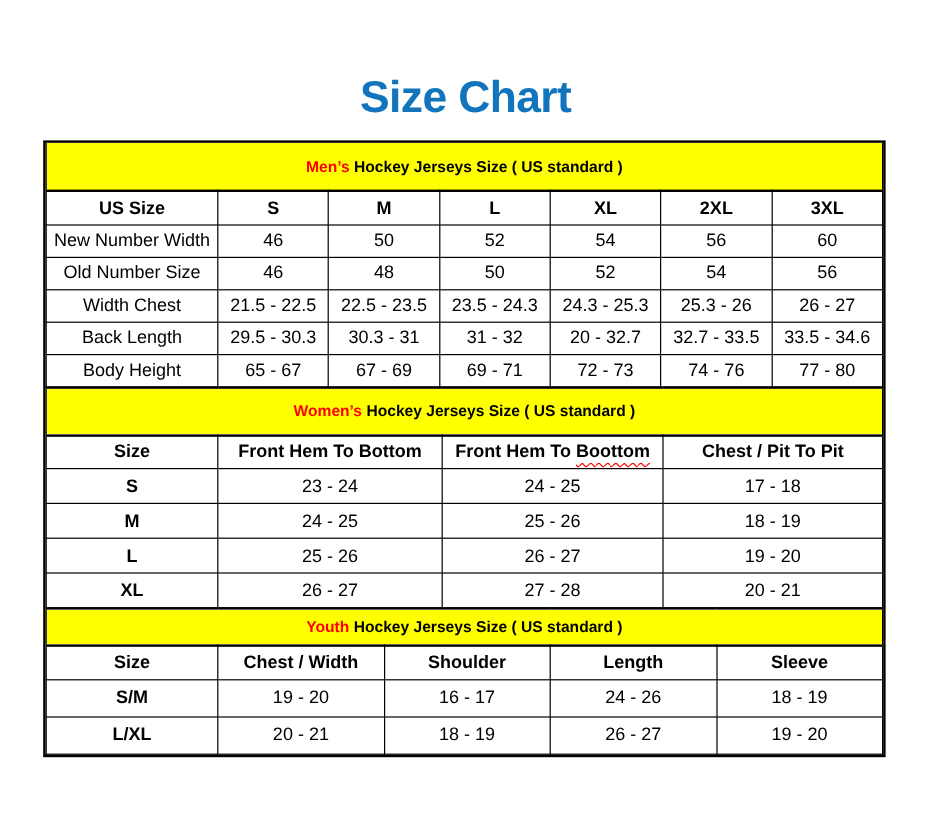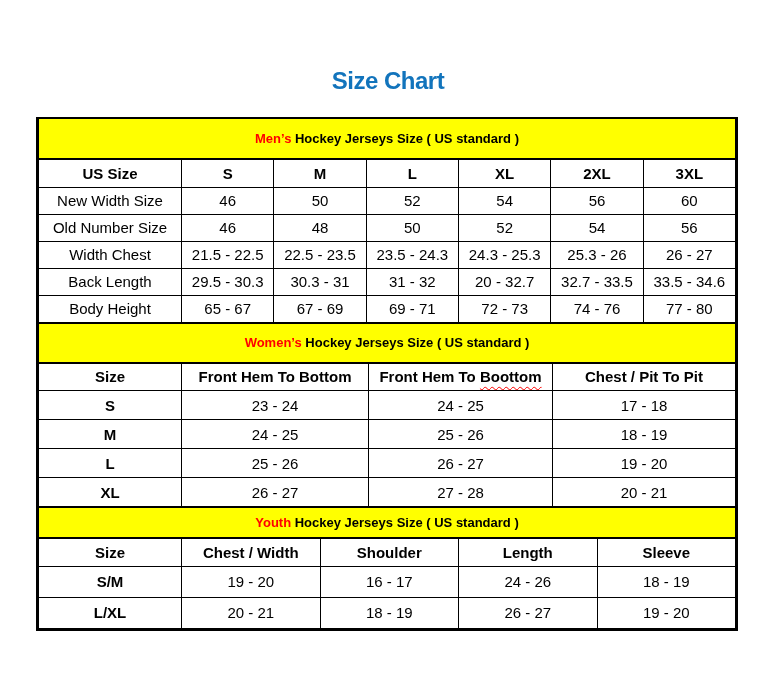--- a/index.html
+++ b/index.html
@@ -5,21 +5,21 @@
   * { margin:0; padding:0; box-sizing:border-box; }
   html,body { background:#ffffff; }
   body {
     width:776px; height:692px; overflow:hidden;
     font-family:"Liberation Sans", sans-serif;
     color:#000;
   }
   .page-title {
     padding-top:62px;
     text-align:center;
-    font-size:24px;
+    font-size:37px;
     line-height:38px;
     font-weight:bold;
     color:var(--title-blue,#1274BC);
     letter-spacing:-0.5px;
   }
   .table-wrap {
     margin:17px 0 0 36px;
     width:702px;
     border:2px solid var(--border-black,#000);
   }
@@ -84,21 +84,21 @@
     <tr>
       <th>US Size</th>
       <th>S</th>
       <th>M</th>
       <th>L</th>
       <th>XL</th>
       <th>2XL</th>
       <th>3XL</th>
     </tr>
     <tr>
-      <td class="rlabel">New Width Size</td>
+      <td class="rlabel">New Number Width</td>
       <td>46</td>
       <td>50</td>
       <td>52</td>
       <td>54</td>
       <td>56</td>
       <td>60</td>
     </tr>
     <tr>
       <td class="rlabel">Old Number Size</td>
       <td>46</td>

